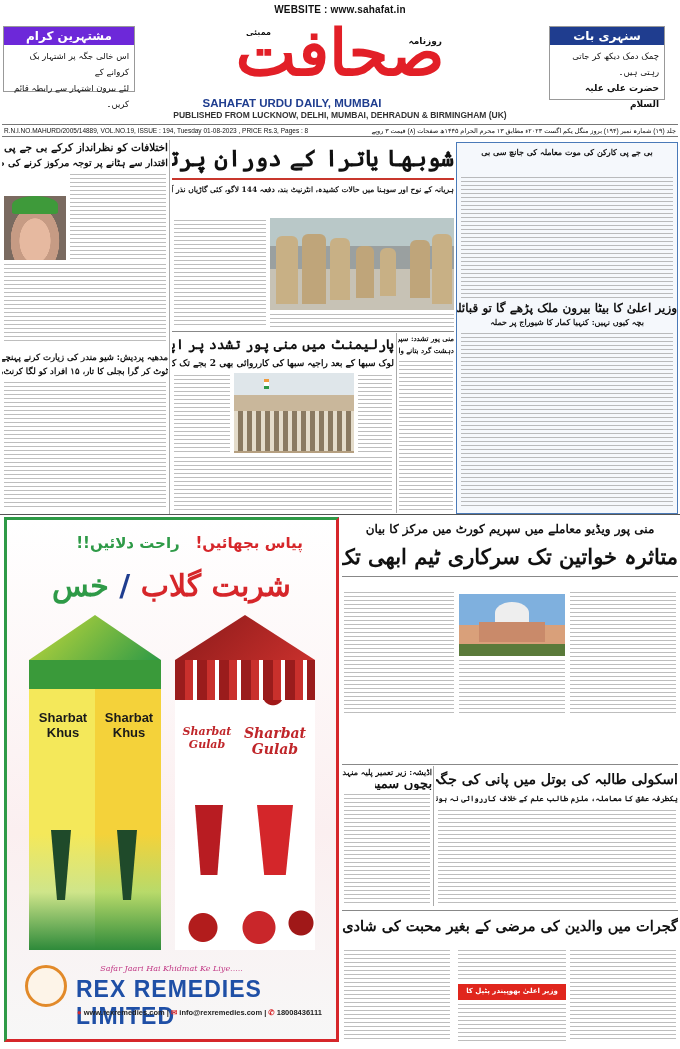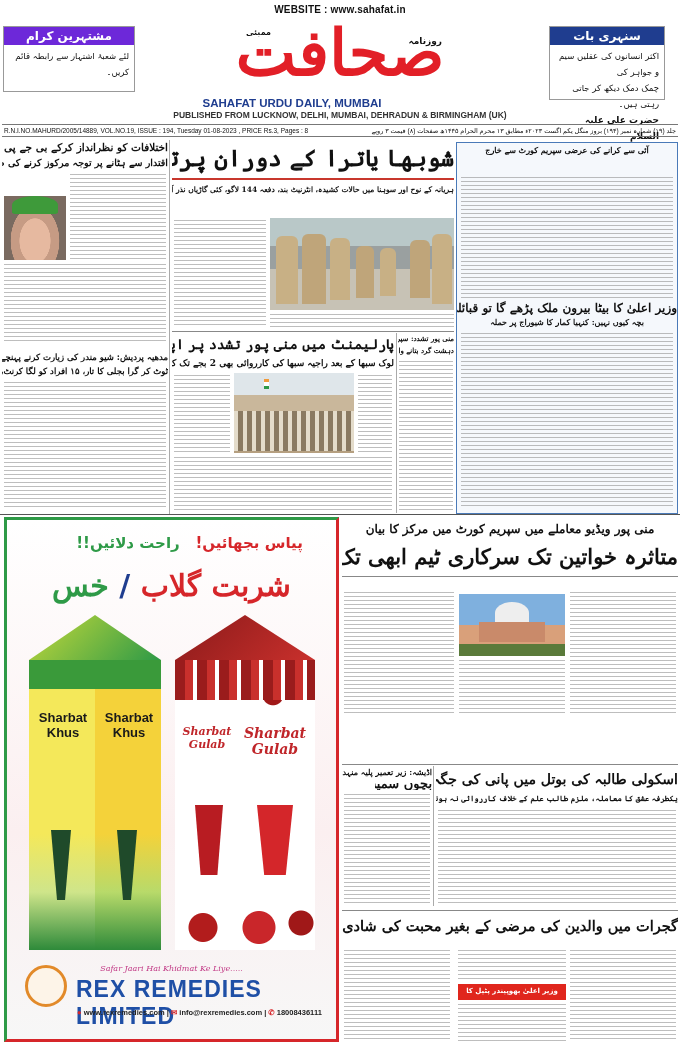--- a/index.html
+++ b/index.html
@@ -44,34 +44,34 @@
   .red-tag { position: absolute; background: #e0261d; color: #fff; font-size: 7px; font-weight: bold; text-align: center; direction: rtl; line-height: 15px; }
 </style>
 </head>
 <body>
 
 <div class="abs website">WEBSITE : www.sahafat.in</div>
 
 <div class="abs box adv">
   <div class="hd">مشتہرین کرام</div>
   <div class="bd">
-    <div>لئے شعبۂ اشتہار سے رابطہ قائم کریں۔</div>
+    <div>اس خالی جگہ پر اشتہار بک کروانے کے</div>
+    <div>لئے بیرون اشتہار سے رابطہ قائم کریں۔</div>
   </div>
 </div>
 
 <div class="abs masthead">
   <div class="logo">صحافت</div>
   <div class="rozname">روزنامہ</div>
   <div class="mumbai">ممبئی</div>
 </div>
 
 <div class="abs box quote">
   <div class="hd">سنہری بات</div>
   <div class="bd">
-    <div>اکثر انسانوں کی عقلیں سیم و جواہر کی</div>
     <div>چمک دمک دیکھ کر جاتی رہتی ہیں۔</div>
     <div class="author">حضرت علی علیہ السلام</div>
   </div>
 </div>
 
 <div class="abs subtitle">SAHAFAT URDU DAILY, MUMBAI</div>
 <div class="abs published">PUBLISHED FROM LUCKNOW, DELHI, MUMBAI, DEHRADUN &amp; BIRMINGHAM (UK)</div>
 
 <div class="abs dateline">
   <span class="en">R.N.I.NO.MAHURD/2005/14889, VOL.NO.19, ISSUE : 194, Tuesday 01-08-2023 , PRICE Rs.3, Pages : 8</span>
@@ -130,21 +130,21 @@
 <div class="vline" style="left:396px; top:333px; height:180px;"></div>
 
 <div class="abs" style="left:398px; top:333px; width:56px; height:180px;">
   <div class="headline" style="font-size:7px; line-height:12px; text-align:right;">منی پور تشدد: سپریم کورٹ نے کوکی سماج کو</div>
   <div class="headline" style="font-size:7px; line-height:12px; text-align:right;">دہشت گرد بتانے والی مسیحی طبقہ کی عرضی کو کیا خارج</div>
   <div class="abs fill-lines" style="left:1px; top:28px; width:54px; height:150px;"></div>
 </div>
 
 <div class="abs" style="left:456px; top:142px; width:222px; height:372px; border:1px solid #4a7ab8; background:#f5f8fc;">
   <div>
-    <div class="headline" style="font-size:8px; line-height:14px;">آئی سے کرانے کی عرضی سپریم کورٹ سے خارج</div>
+    <div class="headline" style="font-size:8px; line-height:14px; margin-top:2px;">بی جے پی کارکن کی موت معاملہ کی جانچ سی بی</div>
     <div class="abs fill-lines" style="left:4px; top:34px; width:212px; height:122px;"></div>
   </div>
   <div>
     <div class="headline abs" style="left:0; top:158px; width:220px; font-size:12px; line-height:14px;">وزیر اعلیٰ کا بیٹا بیرون ملک پڑھے گا تو قبائلی کا</div>
     <div class="headline abs" style="left:0; top:172px; width:220px; font-size:8px; line-height:14px;">بچہ کیوں نہیں: کنہیا کمار کا شیوراج پر حملہ</div>
     <div class="abs fill-lines" style="left:4px; top:190px; width:212px; height:176px;"></div>
   </div>
 </div>
 
 <div class="hline" style="left:0; top:514px; width:680px; background:#555;"></div>

